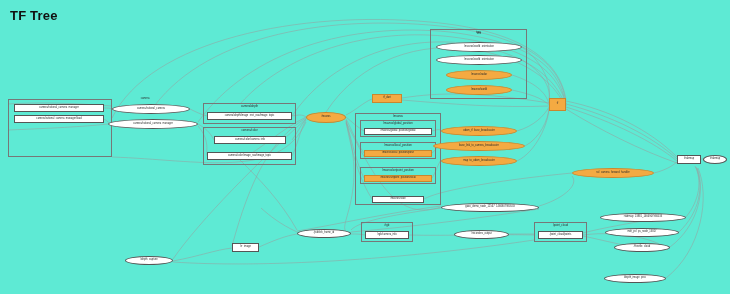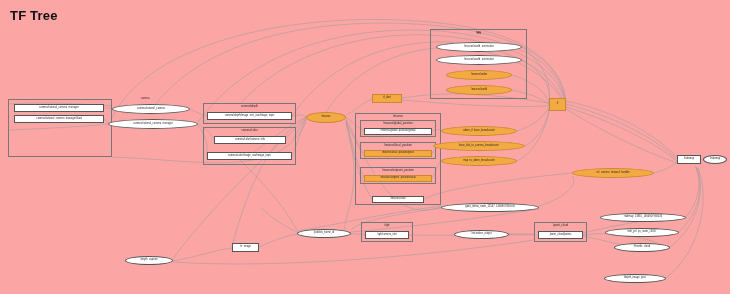--- a/index.html
+++ b/index.html
@@ -1,19 +1,19 @@
 <!DOCTYPE html>
 <html><head>
 <meta charset="utf-8">
 <title>TF Tree</title>
 <style>
   html,body{margin:0;padding:0;background:#ffffff;}
   body{width:730px;height:294px;overflow:hidden;
        font-family:"Liberation Sans","DejaVu Sans",sans-serif;}
-  #stage{position:relative;width:730px;height:294px;background:#fca5a5;}
+  #stage{position:relative;width:730px;height:294px;background:#5eead4;}
   #edges{position:absolute;left:0;top:0;width:730px;height:294px;}
   .title{position:absolute;left:10px;top:8px;font-size:13px;font-weight:bold;
          color:#111;letter-spacing:.2px;}
   .node{position:absolute;box-sizing:border-box;display:flex;
         align-items:center;justify-content:center;text-align:center;
         font-size:2.6px;line-height:1.05;color:#2b2b2b;overflow:hidden;
         white-space:nowrap;}
   .ell{border:0.6px solid #555;border-radius:50%;background:#fff;}
   .box{border:0.6px solid #555;background:#fff;}
   .orange{background:#f4aa42;border-color:#c9872e;}

